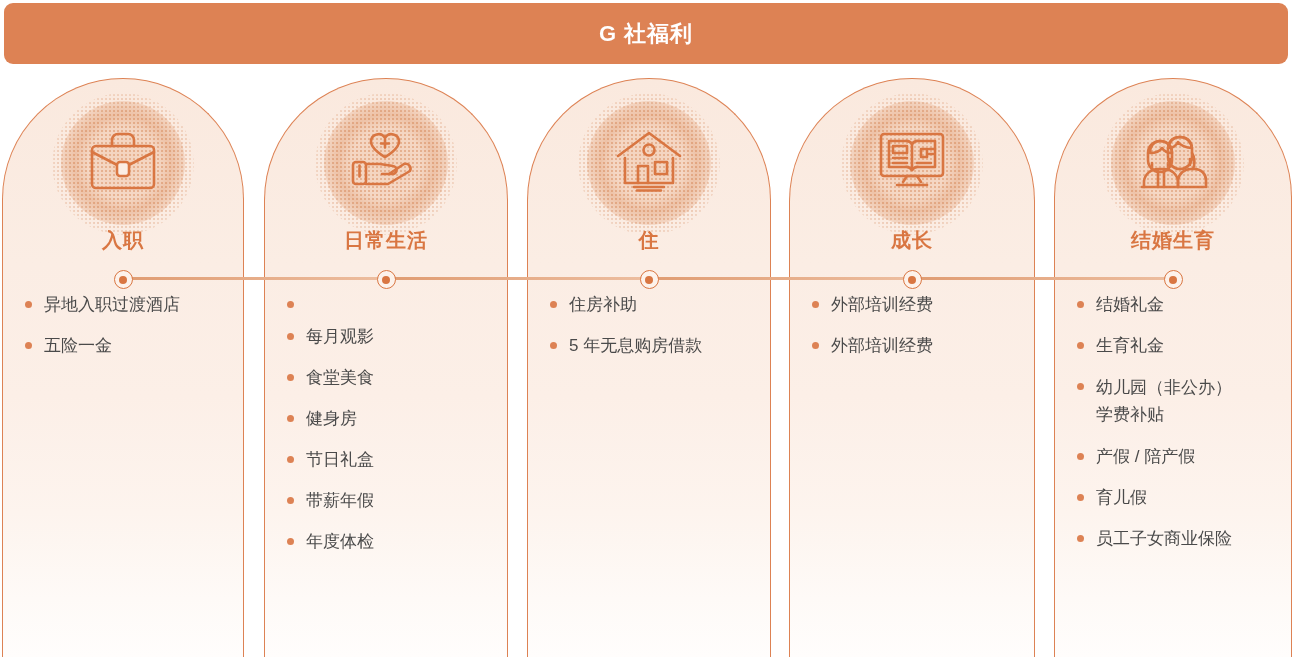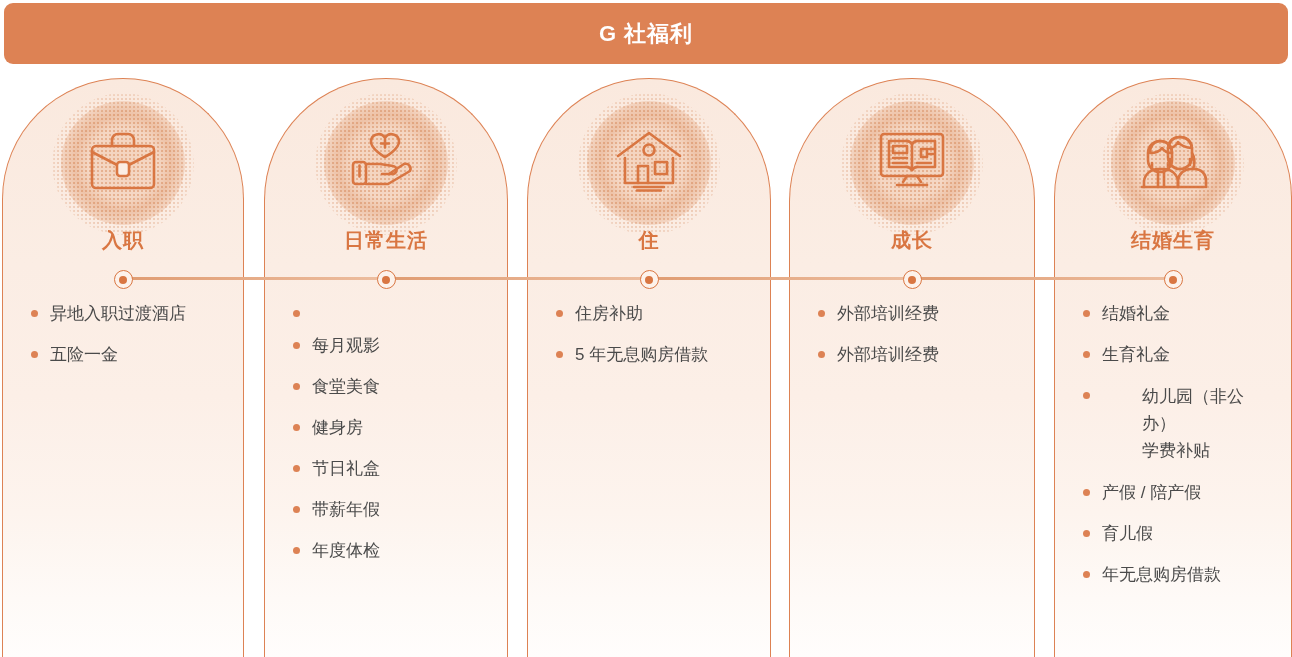--- a/index.html
+++ b/index.html
@@ -87,35 +87,35 @@
     position:absolute;top:199px;height:3px;z-index:2;
     background:linear-gradient(to right,#E09C72,#EDBEA0);
   }
   .connector.seg0{left:123px;width:264px;}
   .connector.seg1{left:387px;width:262px;}
   .connector.seg2{left:649px;width:263px;}
   .connector.seg3{left:912px;width:261px;}
 
   
   .list{
-    position:absolute;left:0;right:0;top:222px;
-    padding:0 14px 0 28px;box-sizing:border-box;
+    position:absolute;left:0;right:0;top:213px;
+    padding:0 14px 0 22px;box-sizing:border-box;
   }
   .item{
     display:flex;align-items:flex-start;
     margin-bottom:16px;
   }
   .bullet{
     flex:0 0 auto;width:7px;height:7px;border-radius:50%;
     background:#DD8254;margin-top:9px;margin-right:12px;
   }
   .item-text{
     color:#4A4A4A;font-size:17px;line-height:25px;white-space:pre-line;
   }
-  .item.wrap .item-text{line-height:27px;margin-left:40px;}
+  .item.wrap .item-text{line-height:27px;}
 </style>
 </head>
 <body>
 
 <div class="header">
   <div class="header-title">G 社福利</div>
 </div>
 
 <div class="board">
 
@@ -300,18 +300,18 @@
       <div class="item">
         <span class="bullet"></span>
         <span class="item-text">产假 / 陪产假</span>
       </div>
       <div class="item">
         <span class="bullet"></span>
         <span class="item-text">育儿假</span>
       </div>
       <div class="item">
         <span class="bullet"></span>
-        <span class="item-text">年无息购房借款</span>
+        <span class="item-text">员工子女商业保险</span>
       </div>
     </div>
   </div>
 
 </div>
 
 </body></html>

